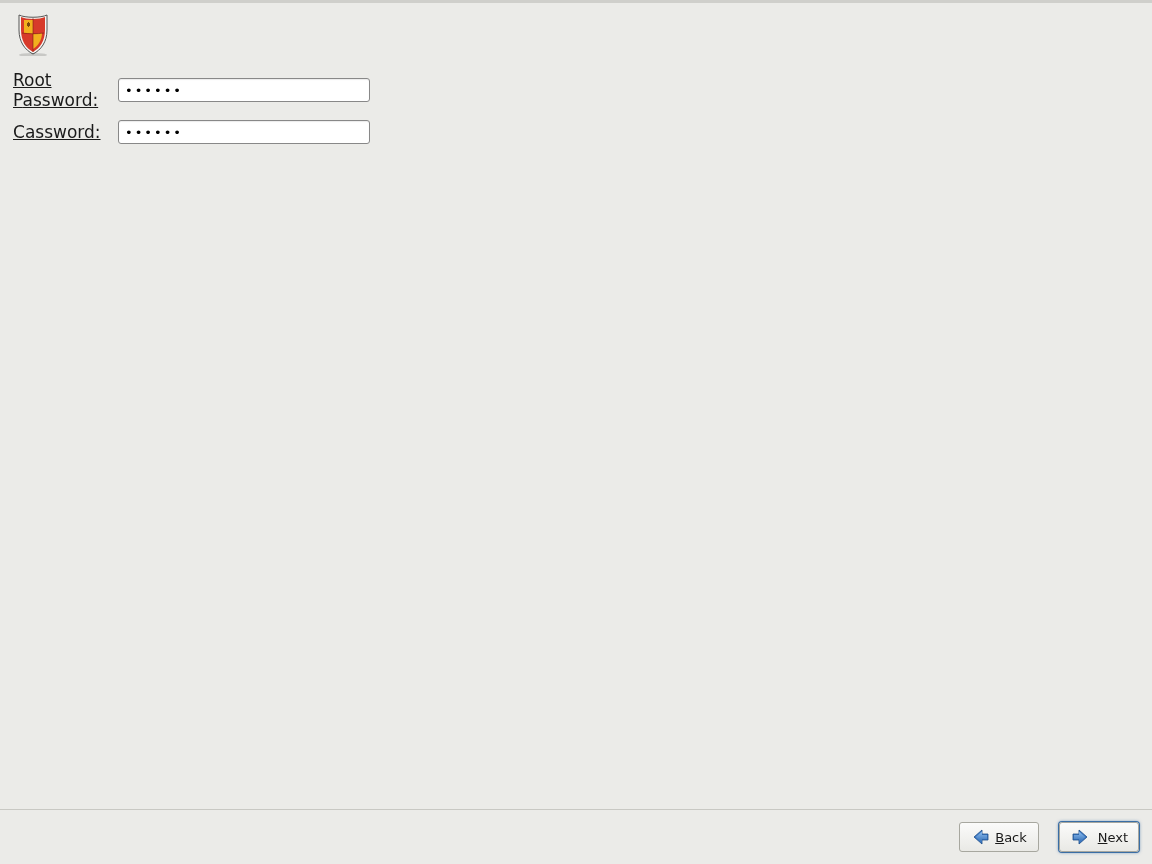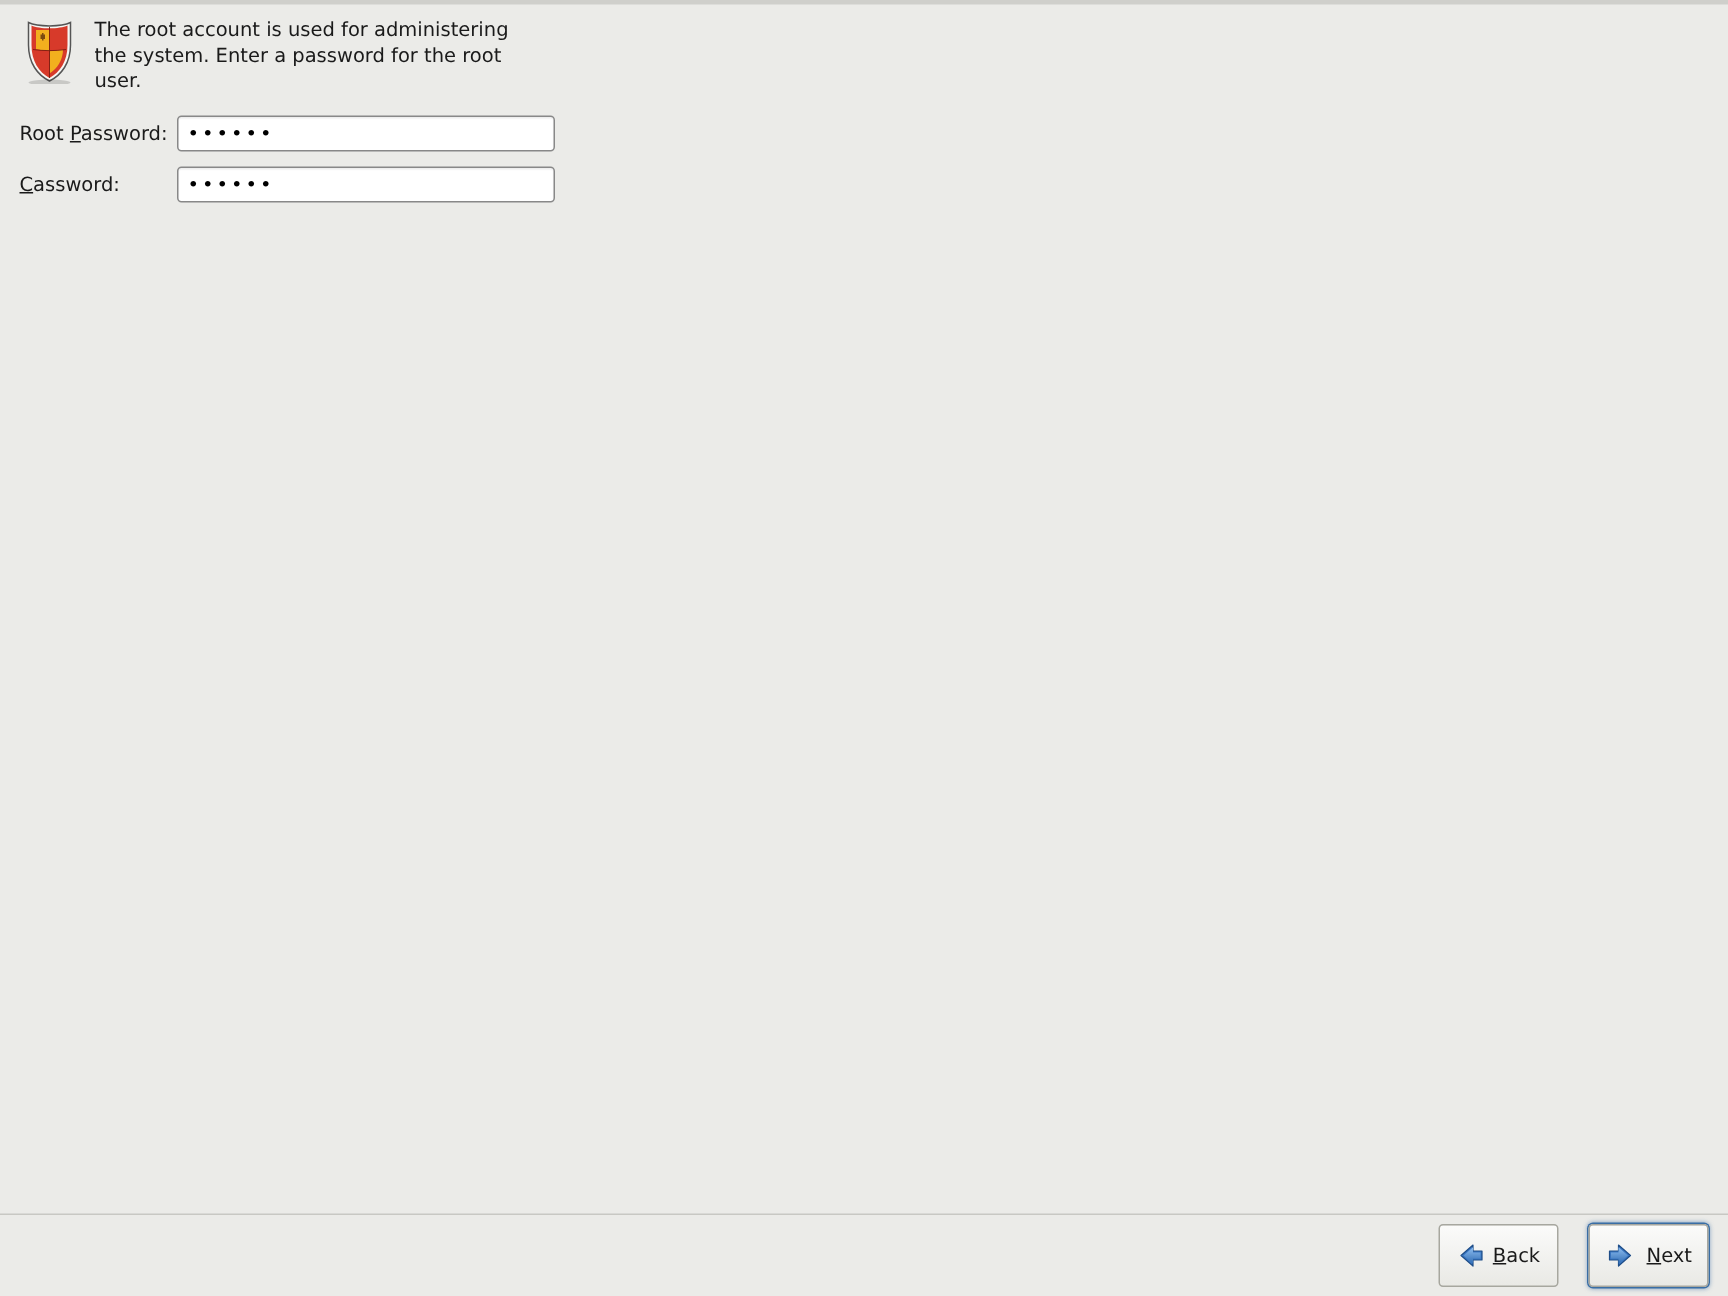--- a/index.html
+++ b/index.html
@@ -43,21 +43,22 @@
       line-height: 17px;
       max-width: 290px;
     }
     .form-row {
       display: flex;
       align-items: center;
       margin-bottom: 10px;
     }
     .form-label {
       width: 105px;
-      font-size: 13px;
+      font-size: 17px;
+      text-decoration: underline;
     }
     .underline { text-decoration: underline; }
     .text-input {
       width: 252px;
       height: 24px;
       border: 1px solid #888;
       border-radius: 3px;
       background: #ffffff;
       padding: 0 6px;
       font-size: 13px;
@@ -71,21 +72,21 @@
       height: 55px;
       border-top: 1px solid #c8c8c3;
       display: flex;
       justify-content: flex-end;
       align-items: center;
       gap: 20px;
       padding-right: 13px;
       background: #ebebe8;
     }
     .nav-btn {
-      height: 42px;
+      height: 30px;
       min-width: 80px;
       border: 1px solid #a7a79f;
       border-radius: 3px;
       background: linear-gradient(#fbfbfa, #e9e9e5);
       display: inline-flex;
       align-items: center;
       justify-content: center;
       gap: 4px;
       padding: 0 10px;
       font-size: 13px;
@@ -113,21 +114,20 @@
         <path d="M11 8 L20 8 L20 22 L11 21 C 11 16 11 11 11 8 Z" fill="#f2b01e"></path>
         <path d="M20 22 L29 21 C 29 28 25 34 20 37 Z" fill="#f2b01e"></path>
         <path d="M20 8 L29 8 C 29 13 29 17 29 21 L20 22 Z" fill="#d73a2a"></path>
         <path d="M11 21 L20 22 L20 37 C 15 34 11 28 11 21 Z" fill="#d73a2a"></path>
         <line x1="20" y1="6" x2="20" y2="40" stroke="#7a1b10" stroke-width="0.6"></line>
         <path d="M9 21 C 16 22 24 22 31 21" stroke="#7a1b10" stroke-width="0.6" fill="none"></path>
         <path d="M14 11 L17 11 L17 14 L14 14 Z M15 10 L16 10 L16 15 L15 15 Z" fill="#7a4a10"></path>
         <ellipse cx="20" cy="43" rx="14" ry="2" fill="rgba(0,0,0,0.15)"></ellipse>
       </svg>
     </div>
-    <div class="intro-text">The root account is used for administering the system.  Enter a password for the root user.</div>
   </div>
 
   <div class="form-row">
     <label class="form-label"><span>Root </span><span class="underline">P</span><span>assword:</span></label>
     <input type="text" class="text-input" value="••••••" style="">
   </div>
 
   <div class="form-row">
     <label class="form-label"><span class="underline">C</span><span>assword:</span></label>
     <input type="text" class="text-input" value="••••••" style="">

